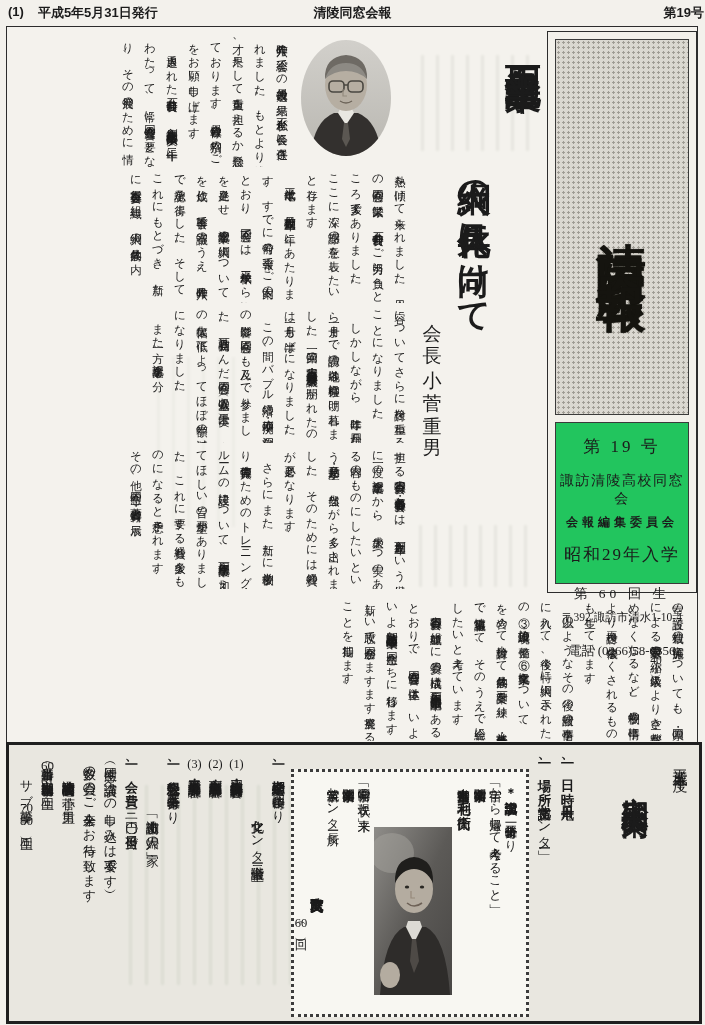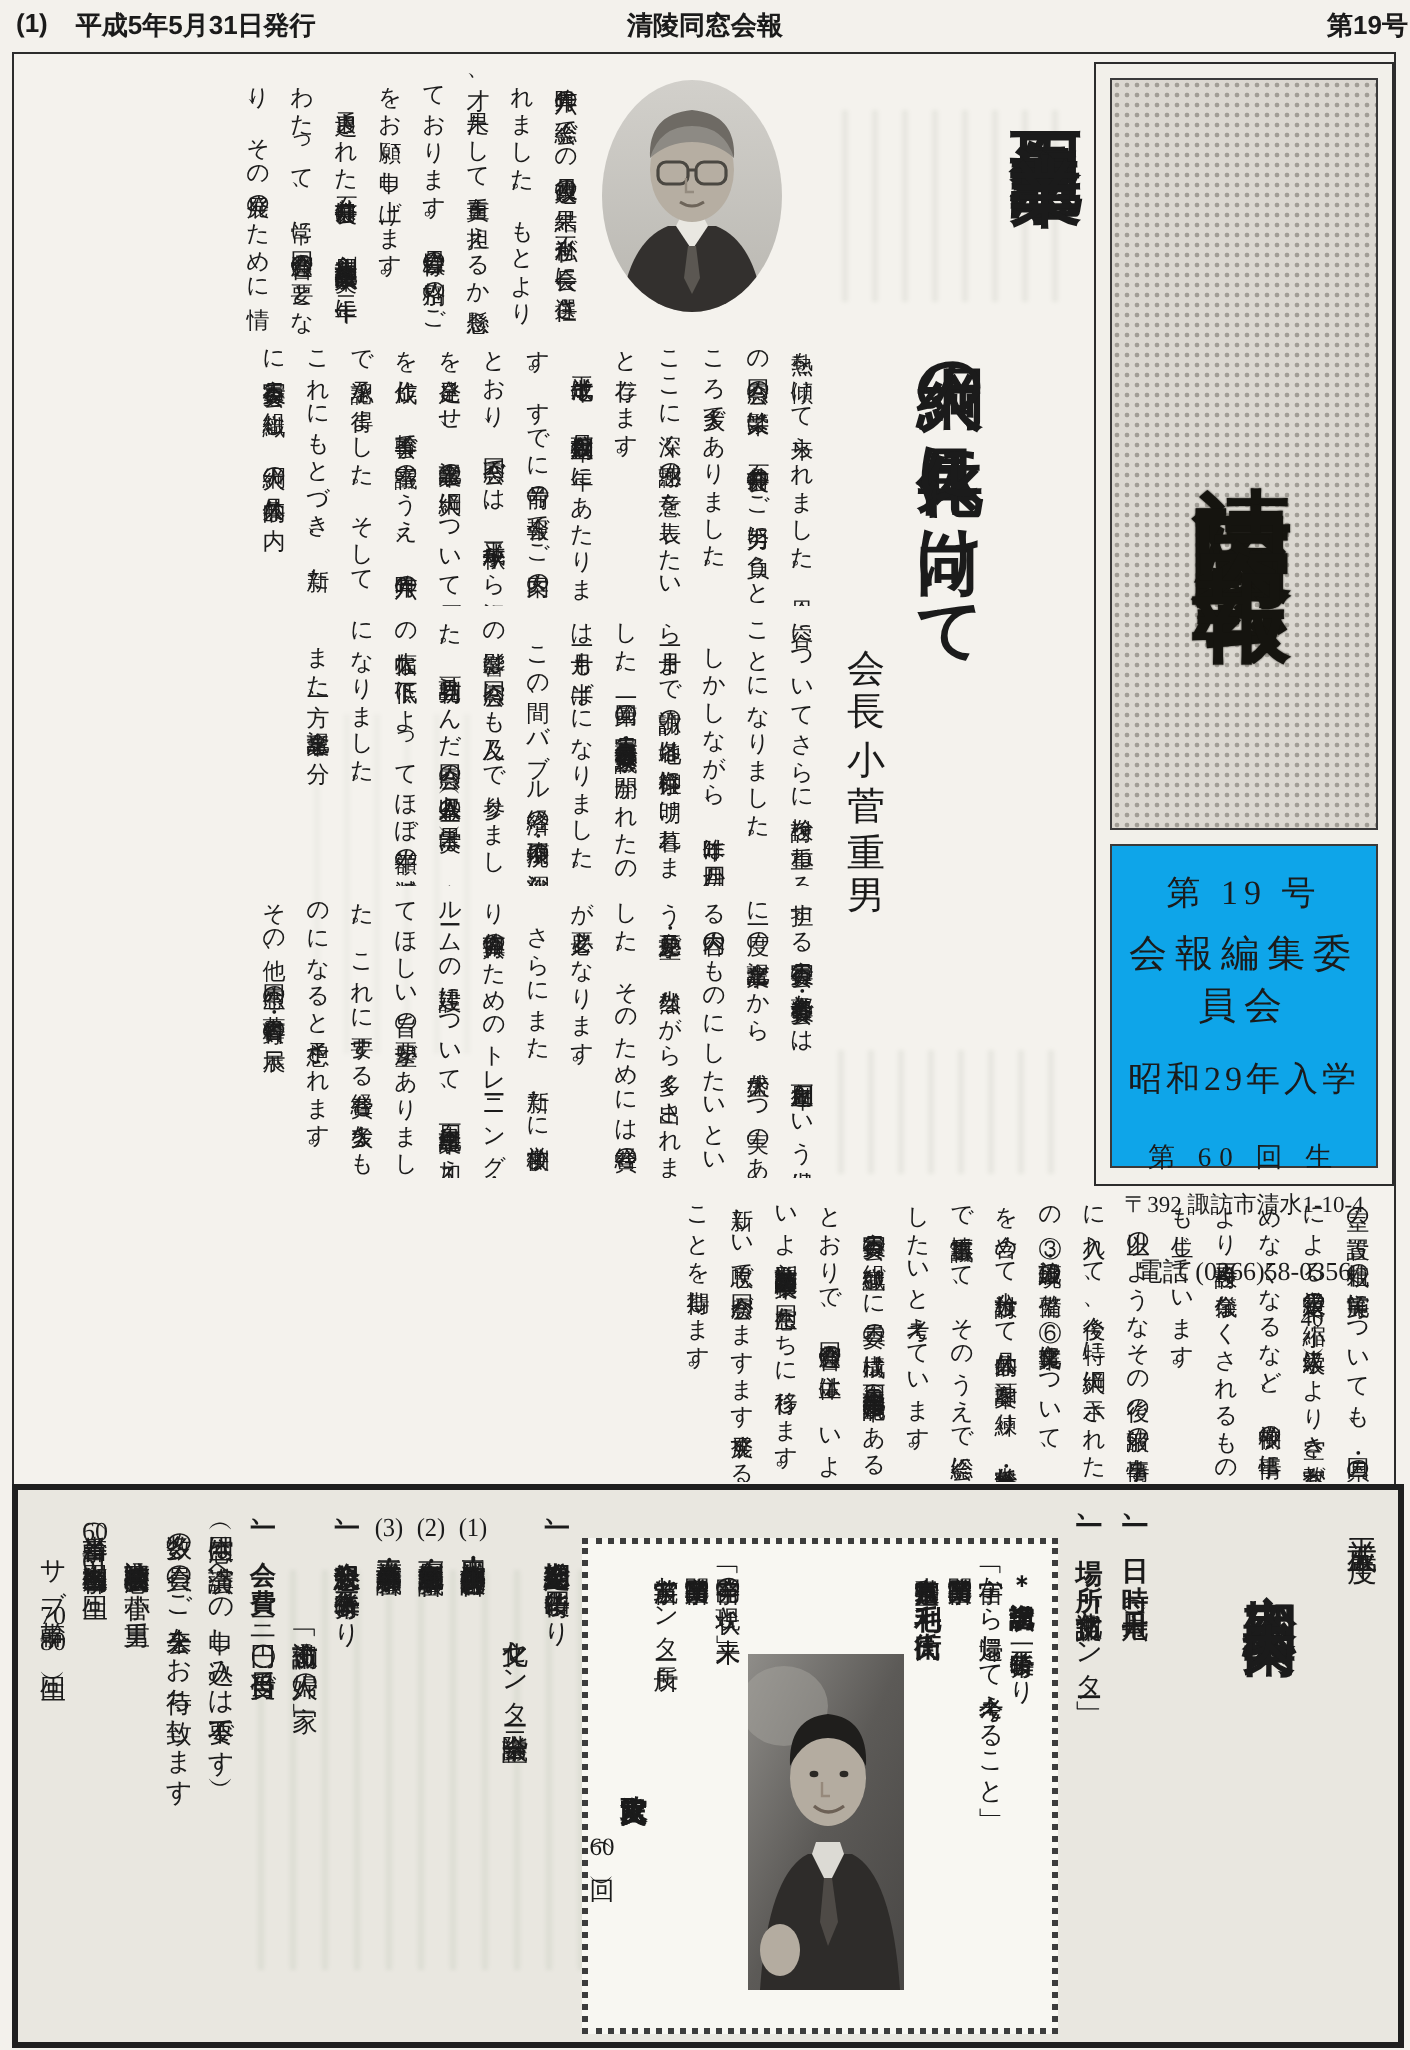--- a/index.html
+++ b/index.html
@@ -30,24 +30,24 @@
     border:1.5px solid #2c2c2c;background:#f2f0ea;}
   #masthead-callig{position:absolute;left:7px;top:7px;right:7px;height:374px;
     border:1px solid #3a3a3a;
     background-color:#dbd8d1;
     background-image:radial-gradient(#a09d95 1px,transparent 1.35px);
     background-size:5px 5px;
     display:flex;align-items:center;justify-content:center;}
   #masthead-callig .callig{font-size:50px;font-weight:bold;letter-spacing:8px;
     color:#15140f;text-shadow:0 0 1px #15140f;}
   #masthead-info{position:absolute;left:7px;top:390px;right:7px;bottom:8px;
-    border:1px solid #3a3a3a;background:#0ea5e9;text-align:center;}
+    border:1px solid #3a3a3a;background:#22c55e;text-align:center;}
   #masthead-info .l1{font-size:17px;letter-spacing:3px;margin-top:12px;}
   #masthead-info .l2{font-size:14px;letter-spacing:1.5px;margin-top:14px;}
-  #masthead-info .l3{font-size:19px;letter-spacing:4px;margin-top:6px;}
+  #masthead-info .l3{font-size:12px;letter-spacing:4px;margin-top:6px;font-weight:bold;}
   #masthead-info .l4{font-size:17px;letter-spacing:2px;margin-top:12px;}
   #masthead-info .l5{font-size:13.5px;letter-spacing:4px;margin-top:19px;}
   #masthead-info .l6{font-size:11.5px;margin-top:7px;}
   #masthead-info .l7{font-size:13px;margin-top:17px;}
 
   
   #headline-1{font-size:36px;font-weight:bold;letter-spacing:2px;line-height:1.15;}
   #headline-2{font-size:33px;font-weight:bold;letter-spacing:1px;line-height:1.2;}
   #byline{font-size:19px;letter-spacing:2px;}
 
@@ -104,20 +104,21 @@
   <div class="ghost" style="left:414px;top:28px;width:112px;height:96px;"></div>
   <div class="ghost" style="left:412px;top:498px;width:120px;height:62px;"></div>
   <div class="ghost" style="left:150px;top:330px;width:90px;height:170px;opacity:.05;"></div>
 
   <div id="masthead-box">
     <div id="masthead-callig">
       <div class="v callig">清陵同窓会報</div>
     </div>
     <div id="masthead-info">
       <div class="l1">第 19 号</div>
+      <div class="l2">諏訪清陵高校同窓会</div>
       <div class="l3">会報編集委員会</div>
       <div class="l4">昭和29年入学</div>
       <div class="l5">第 60 回 生</div>
       <div class="l6">〒392 諏訪市清水1-10-4</div>
       <div class="l7">電話 (0266)58-0356</div>
     </div>
   </div>
 
   <div class="abs v" id="headline-1" style="right:154px;top:10px;height:300px;">百周年記念事業</div>
   <div class="abs v" id="headline-2" style="right:204px;top:130px;height:380px;">大綱の具体化に向けて</div>

